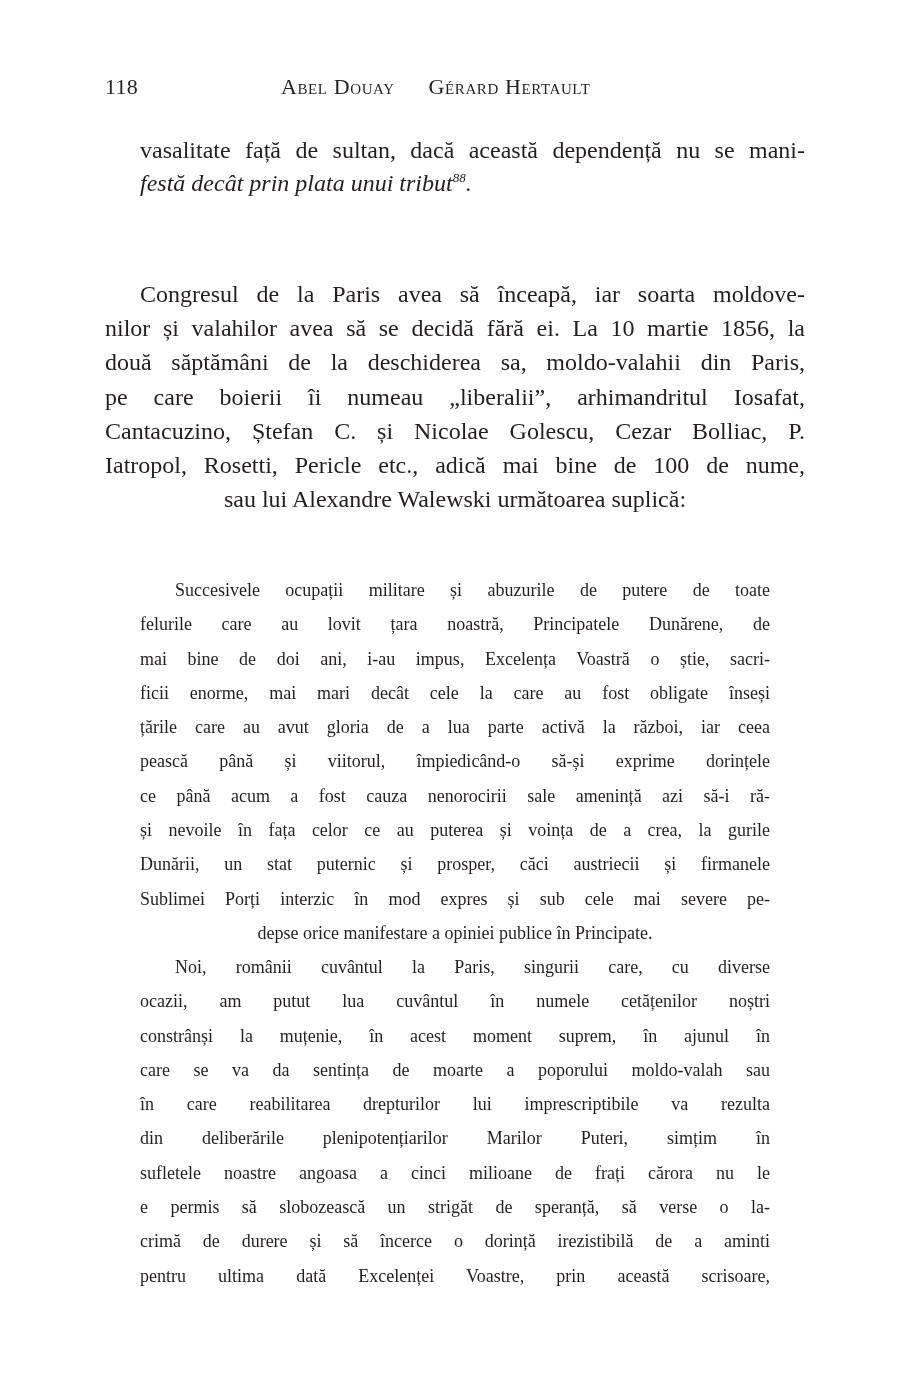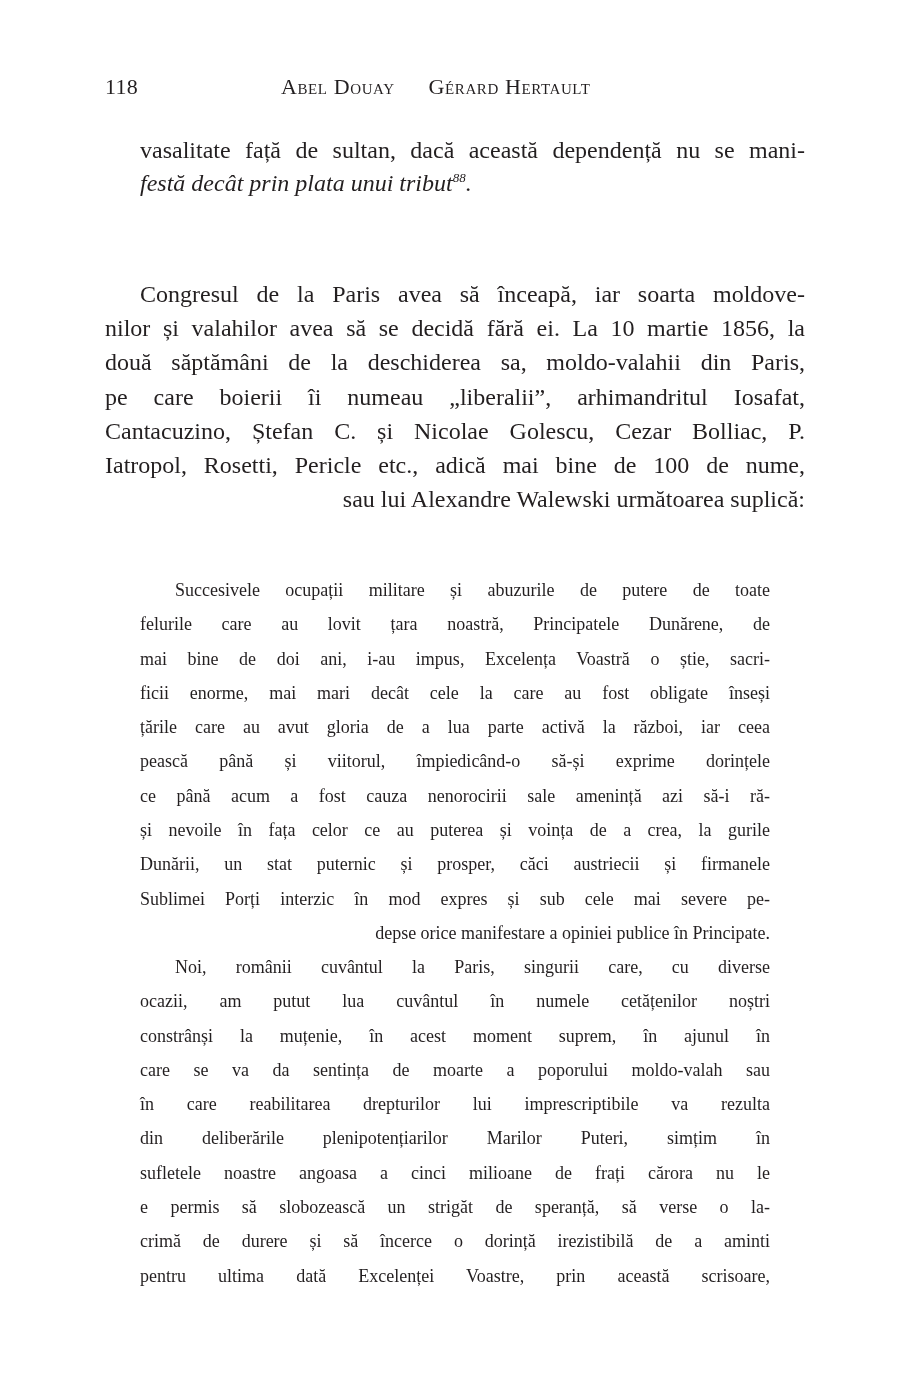--- a/index.html
+++ b/index.html
@@ -5,21 +5,21 @@
   html, body { margin: 0; padding: 0; background: #ffffff; }
   body { width: 910px; height: 1400px; position: relative; overflow: hidden;
          font-family: "Liberation Serif", "DejaVu Serif", serif; color: #231f20; }
   .page { position: absolute; left: 0; top: 0; width: 910px; height: 1400px; }
   .header { position: absolute; top: 74px; left: 105px; width: 700px; height: 32px; }
   .page-number { position: absolute; left: 0; top: 0; font-size: 22px; letter-spacing: 0.3px; }
   .running-title { position: absolute; left: 176px; top: 0; font-size: 22px; font-variant: small-caps; letter-spacing: 0.6px; white-space: nowrap; }
   .running-title .sep { display: inline-block; width: 34px; }
   .line { display: block; height: 32.5px; line-height: 32.5px; white-space: nowrap; overflow: visible; }
   .just { text-align: justify; text-align-last: justify; }
-  .last { text-align: right; }
+  .last { text-align: center; }
   .block { position: absolute; }
   .cont { left: 140px; top: 134px; width: 665px; font-size: 24px; }
   .body-para { left: 105px; top: 256px; width: 700px; font-size: 24px; margin-top: 21px; }
   .body-para .line { height: 34.2px; line-height: 34.2px; }
   .indent { text-indent: 35px; }
   .quote { left: 140px; width: 630px; font-size: 18px; }
   .quote .line { height: 34.3px; line-height: 34.3px; }
   .q1 { top: 573px; }
   .q2 { top: 950px; }
   sup { font-size: 13px; line-height: 0; vertical-align: super; }

